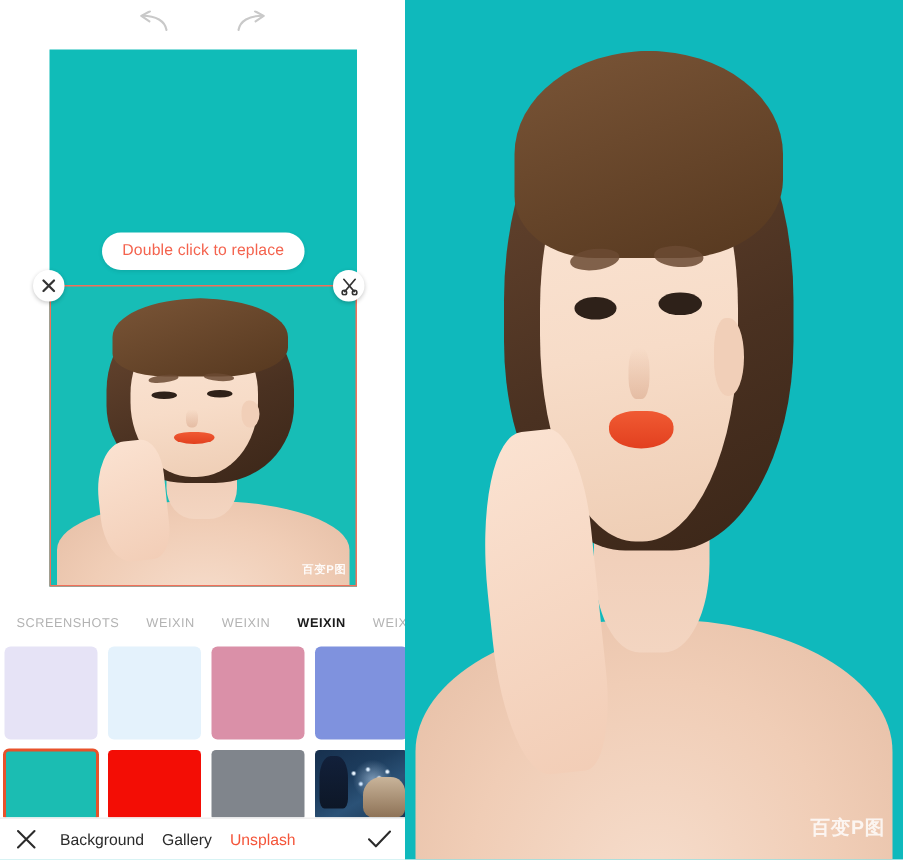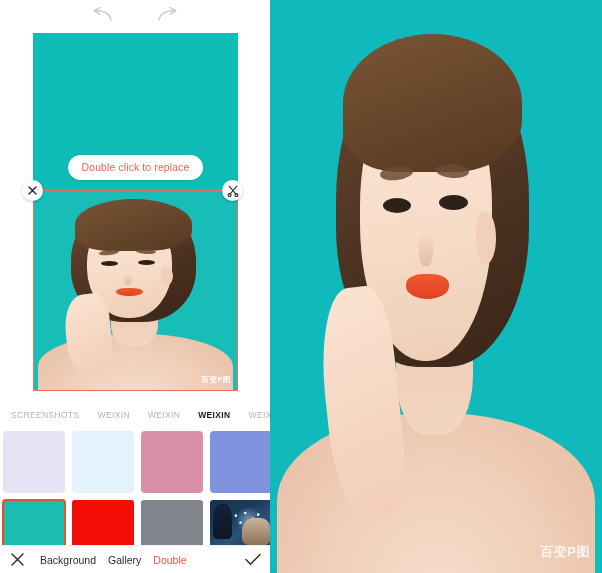--- a/index.html
+++ b/index.html
@@ -396,21 +396,21 @@
     </div>
 
     <div class="bottombar">
       <div class="bb-icon">
         <svg width="13" height="13" viewBox="0 0 13 13">
           <path d="M1 1 L12 12 M12 1 L1 12" stroke="#2B2B2B" stroke-width="1.4" stroke-linecap="round"></path>
         </svg>
       </div>
       <div class="bb-label">Background</div>
       <div class="bb-label">Gallery</div>
-      <div class="bb-label active">Double</div>
+      <div class="bb-label active">Unsplash</div>
       <div class="bb-spacer"></div>
       <div class="bb-icon">
         <svg width="16" height="13" viewBox="0 0 16 13">
           <path d="M1 6.5 L5.6 11.2 L15 1.4" stroke="#2B2B2B" stroke-width="1.4" fill="none" stroke-linecap="round" stroke-linejoin="round"></path>
         </svg>
       </div>
     </div>
   </div>
 
   <div class="result-panel" style="background: rgb(15, 185, 188);">

